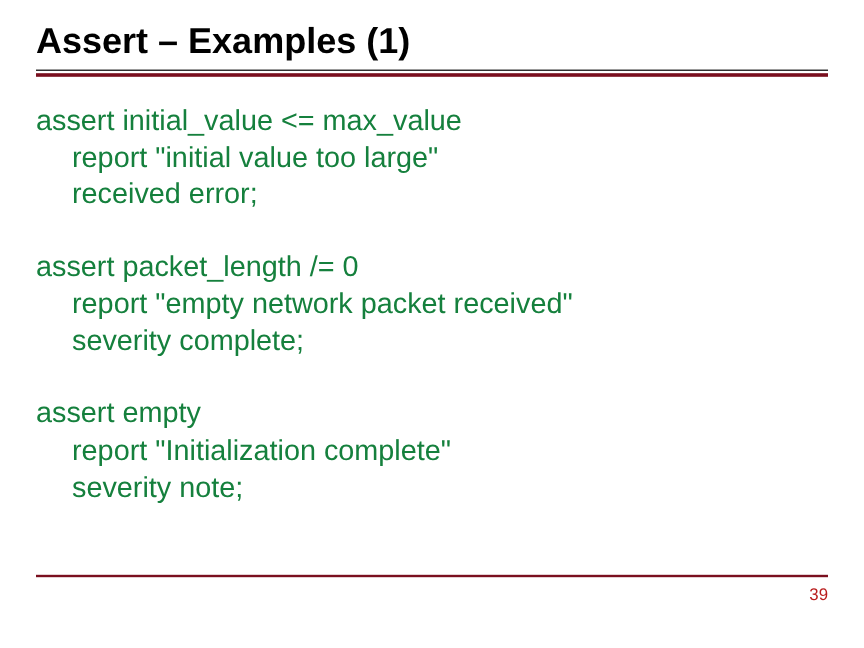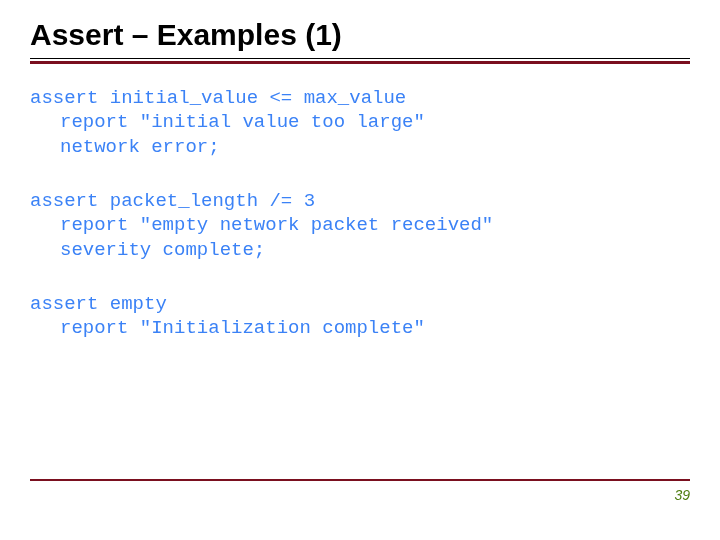--- a/index.html
+++ b/index.html
@@ -28,73 +28,72 @@
     background: #000;
     width: 100%;
     margin-bottom: 2px;
   }
   .rule-thick {
     height: 3px;
     background: #7a0f1f;
     width: 100%;
   }
   .content {
-    font-size: 19px;
+    font-size: 24px;
     line-height: 1.28;
-    color: #3b82f6;
-    font-family: Liberation Mono, monospace;
+    color: #15803d;
   }
   .block { margin-bottom: 30px; }
   .indent { padding-left: 30px; }
   .footer-rule {
     position: absolute;
     left: 30px;
     right: 30px;
     bottom: 32px;
     height: 2px;
     background: #7a0f1f;
   }
   .page-number {
     position: absolute;
     right: 30px;
     bottom: 10px;
     font-size: 14px;
-    color: #4d7c0f;
-    font-style: italic;
+    color: #b91c1c;
   }
 </style>
 </head>
 <body>
 
 <div class="slide">
 
   <div class="title">Assert – Examples (1)</div>
 
   <div class="rule-stack">
     <div class="rule-thin"></div>
     <div class="rule-thick"></div>
   </div>
 
   <div class="content">
 
     <div class="block">
       <div>assert initial_value &lt;= max_value</div>
       <div class="indent">report "initial value too large"</div>
-      <div class="indent">network error;</div>
+      <div class="indent">received error;</div>
     </div>
 
     <div class="block">
-      <div>assert packet_length /= 3</div>
+      <div>assert packet_length /= 0</div>
       <div class="indent">report "empty network packet received"</div>
       <div class="indent">severity complete;</div>
     </div>
 
     <div class="block">
       <div>assert empty</div>
       <div class="indent">report "Initialization complete"</div>
+      <div class="indent">severity note;</div>
     </div>
 
   </div>
 
   <div class="footer-rule"></div>
   <div class="page-number">39</div>
 
 </div>
 
 </body></html>

